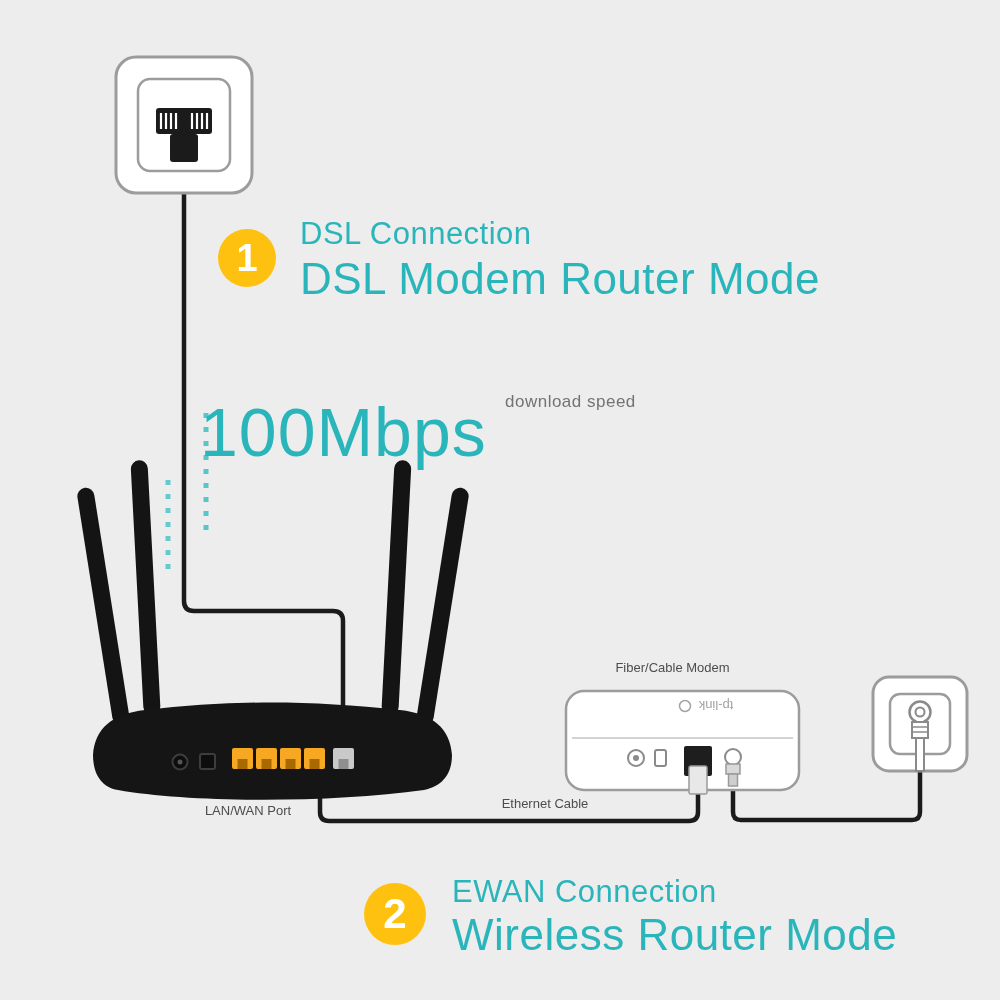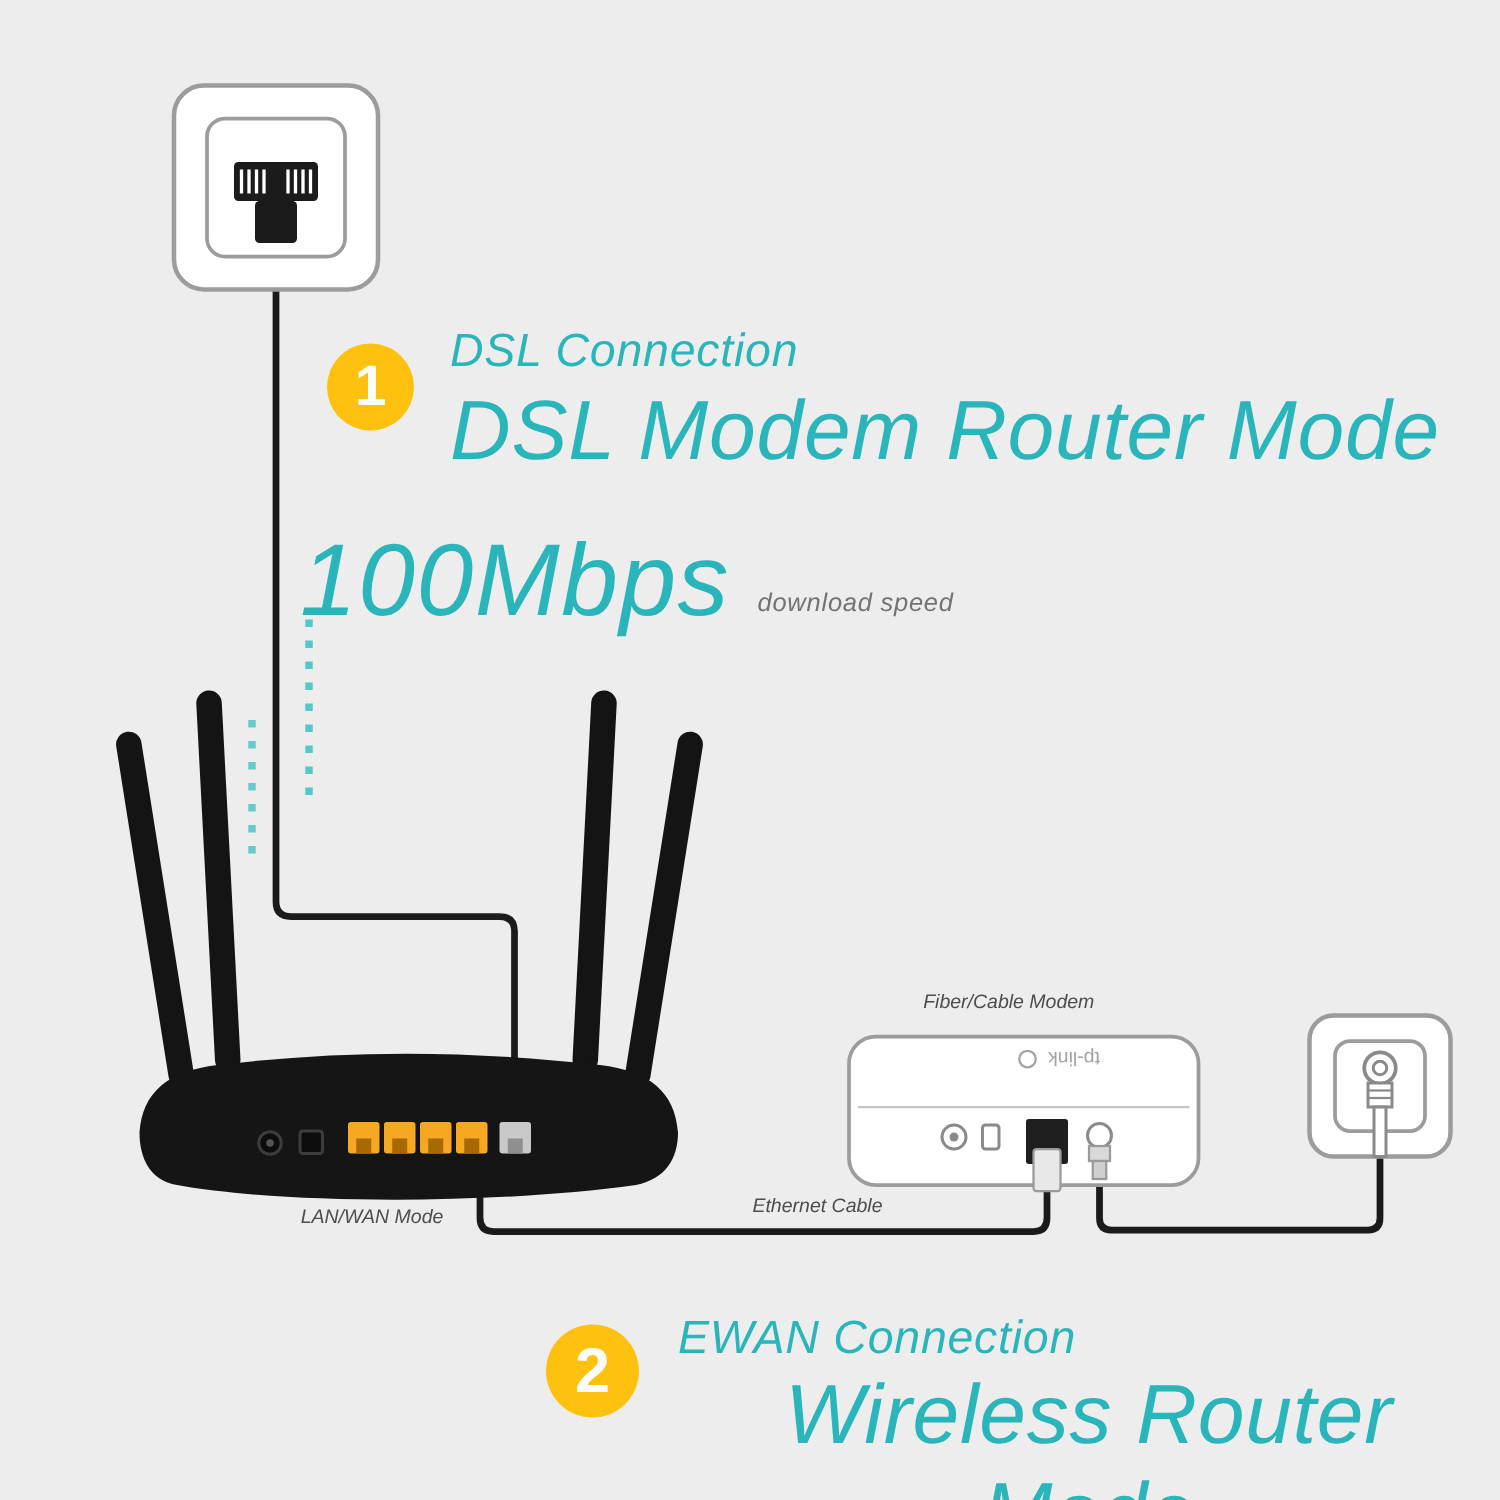--- a/index.html
+++ b/index.html
@@ -4,35 +4,35 @@
 <style>
   html,body{margin:0;padding:0;}
   #canvas{
     position:relative;
     width:1000px;height:1000px;
     background:#ededed;
     font-family:"Liberation Sans", sans-serif;
     overflow:hidden;
   }
   #diagram-svg{position:absolute;left:0;top:0;}
-  .abs{position:absolute;font-style:italic;}
+  .abs{position:absolute;}
   .teal{color:#2ab5bb;}
   .badge{
     position:absolute;
     background:#ffc110;
     border-radius:50%;
     color:#ffffff;
     font-weight:bold;
     display:flex;align-items:center;justify-content:center;
   }
   .badge1{left:218px;top:229px;width:58px;height:58px;font-size:38px;}
   .badge2{left:364px;top:883px;width:62px;height:62px;font-size:42px;}
   .step-title{font-size:31px;letter-spacing:0.5px;}
-  .step-subtitle{font-size:56px;letter-spacing:0.5px;}
-  .speed-value{font-size:68px;font-weight:500;letter-spacing:1px;}
+  .step-subtitle{font-size:44px;letter-spacing:0.5px;}
+  .speed-value{font-size:68px;font-weight:500;letter-spacing:1px;margin-top:45px;}
   .speed-caption{font-size:17px;color:#737373;letter-spacing:0.5px;}
   .small-label{font-size:13px;color:#4d4d4d;text-align:center;}
 </style>
 </head>
 <body>
 
 <div id="canvas">
 
   <svg id="diagram-svg" width="1000" height="1000" viewBox="0 0 1000 1000">
 
@@ -138,21 +138,21 @@
 
   <div class="badge badge1">
     <span>1</span>
   </div>
   <div class="abs teal step-title" style="left:300px;top:216px;">DSL Connection</div>
   <div class="abs teal step-subtitle" style="left:300px;top:254px;">DSL Modem Router Mode</div>
 
   <div class="abs teal speed-value" style="left:200px;top:348px;">100Mbps</div>
   <div class="abs speed-caption" style="left:505px;top:392px;">download speed</div>
 
-  <div class="abs small-label" style="left:160px;top:803px;width:176px;">LAN/WAN Mode</div>
+  <div class="abs small-label" style="left:160px;top:803px;width:176px;">LAN/WAN Port</div>
   <div class="abs small-label" style="left:460px;top:796px;width:170px;text-align:center;">Ethernet Cable</div>
   <div class="abs small-label" style="left:585px;top:660px;width:175px;">Fiber/Cable Modem</div>
 
   <div class="badge badge2">
     <span>2</span>
   </div>
   <div class="abs teal step-title" style="left:452px;top:874px;">EWAN Connection</div>
   <div class="abs teal step-subtitle" style="left:452px;top:910px;text-align:center;">Wireless Router Mode</div>
 
 </div>

